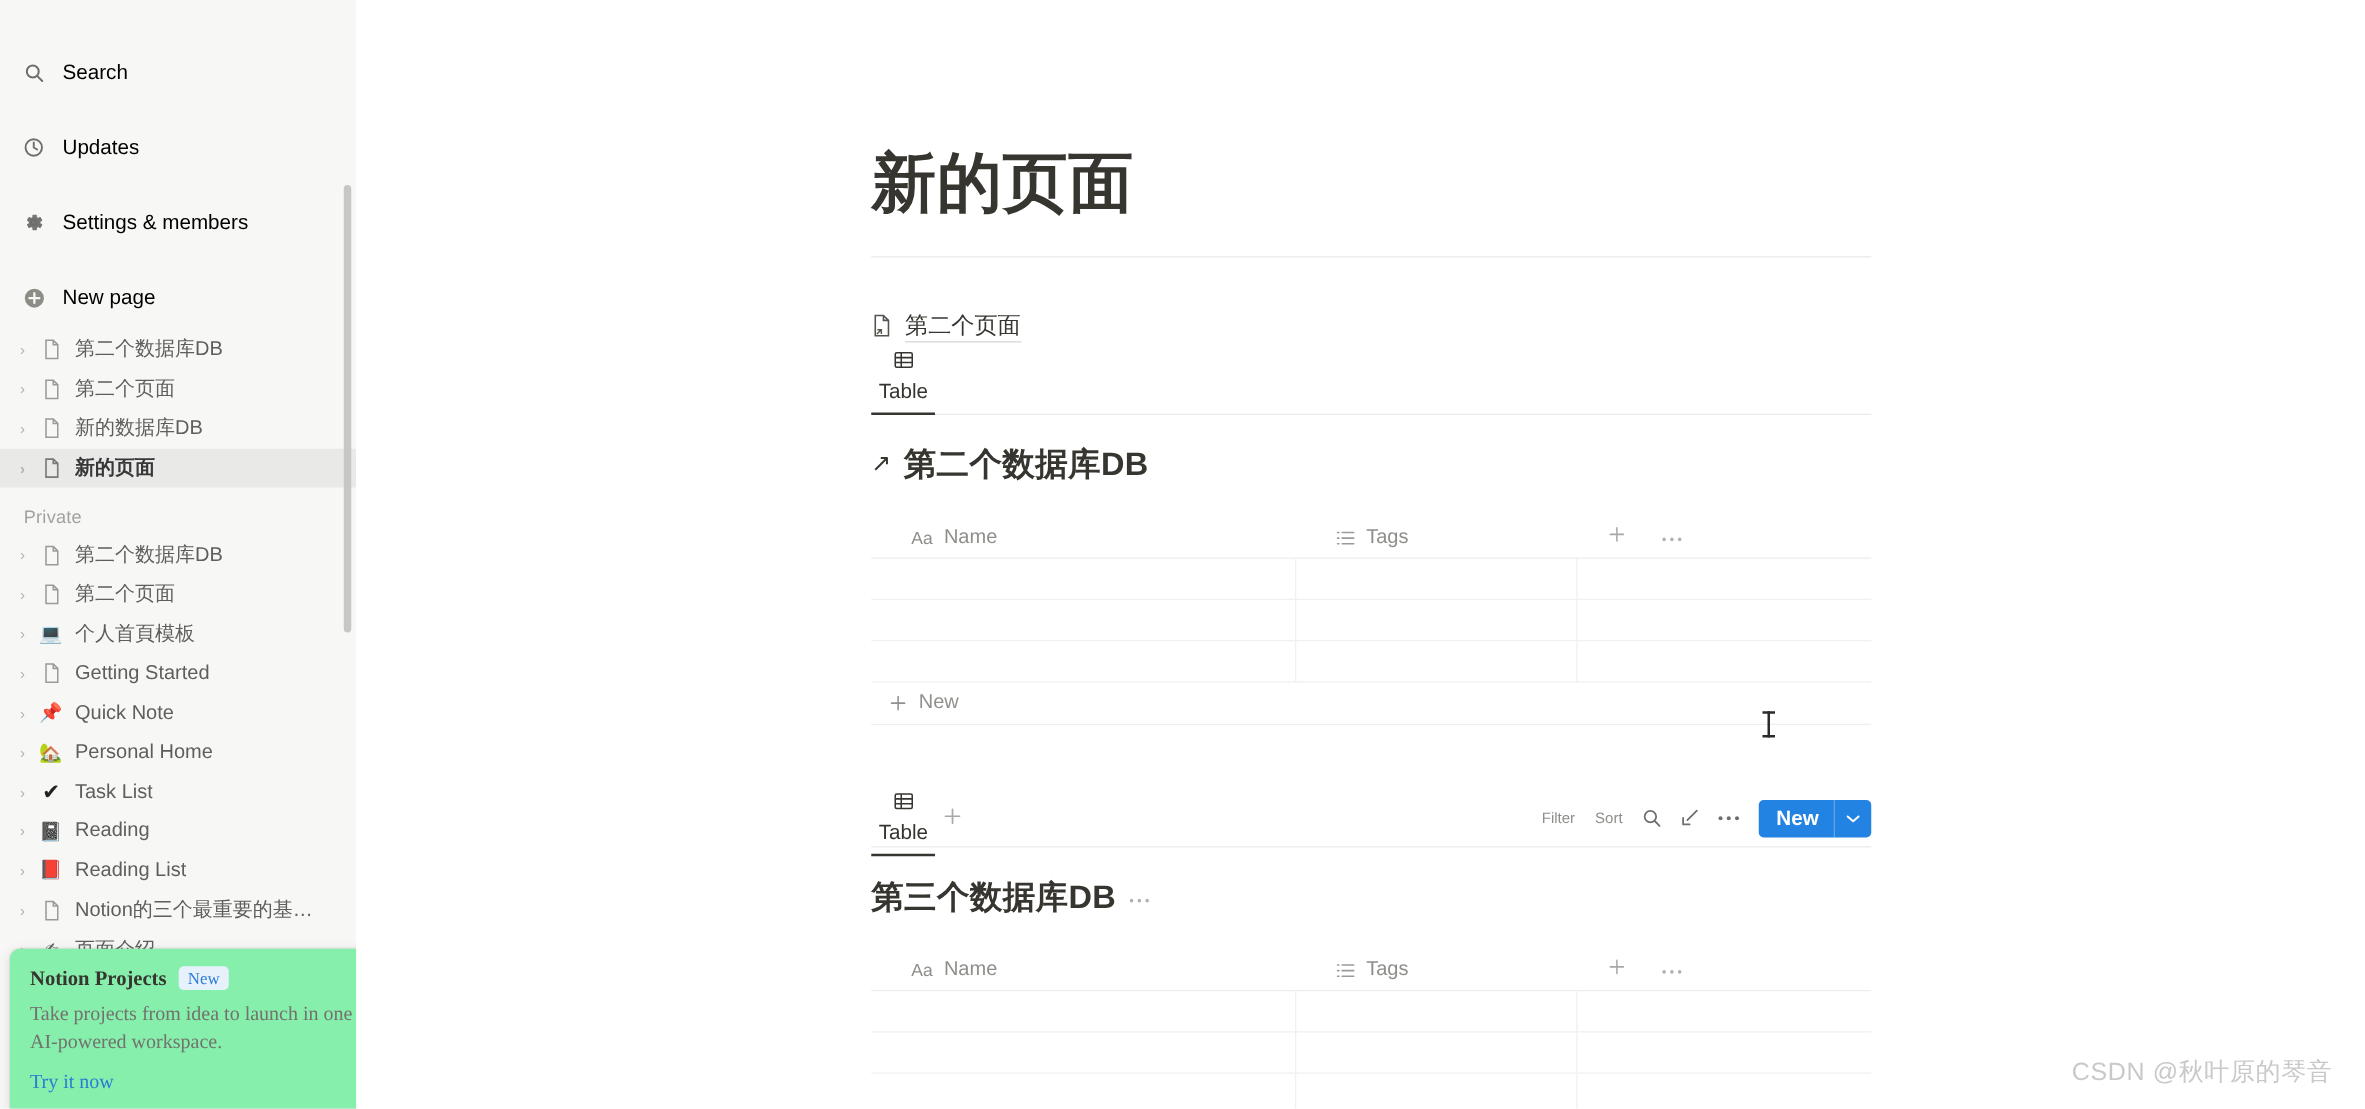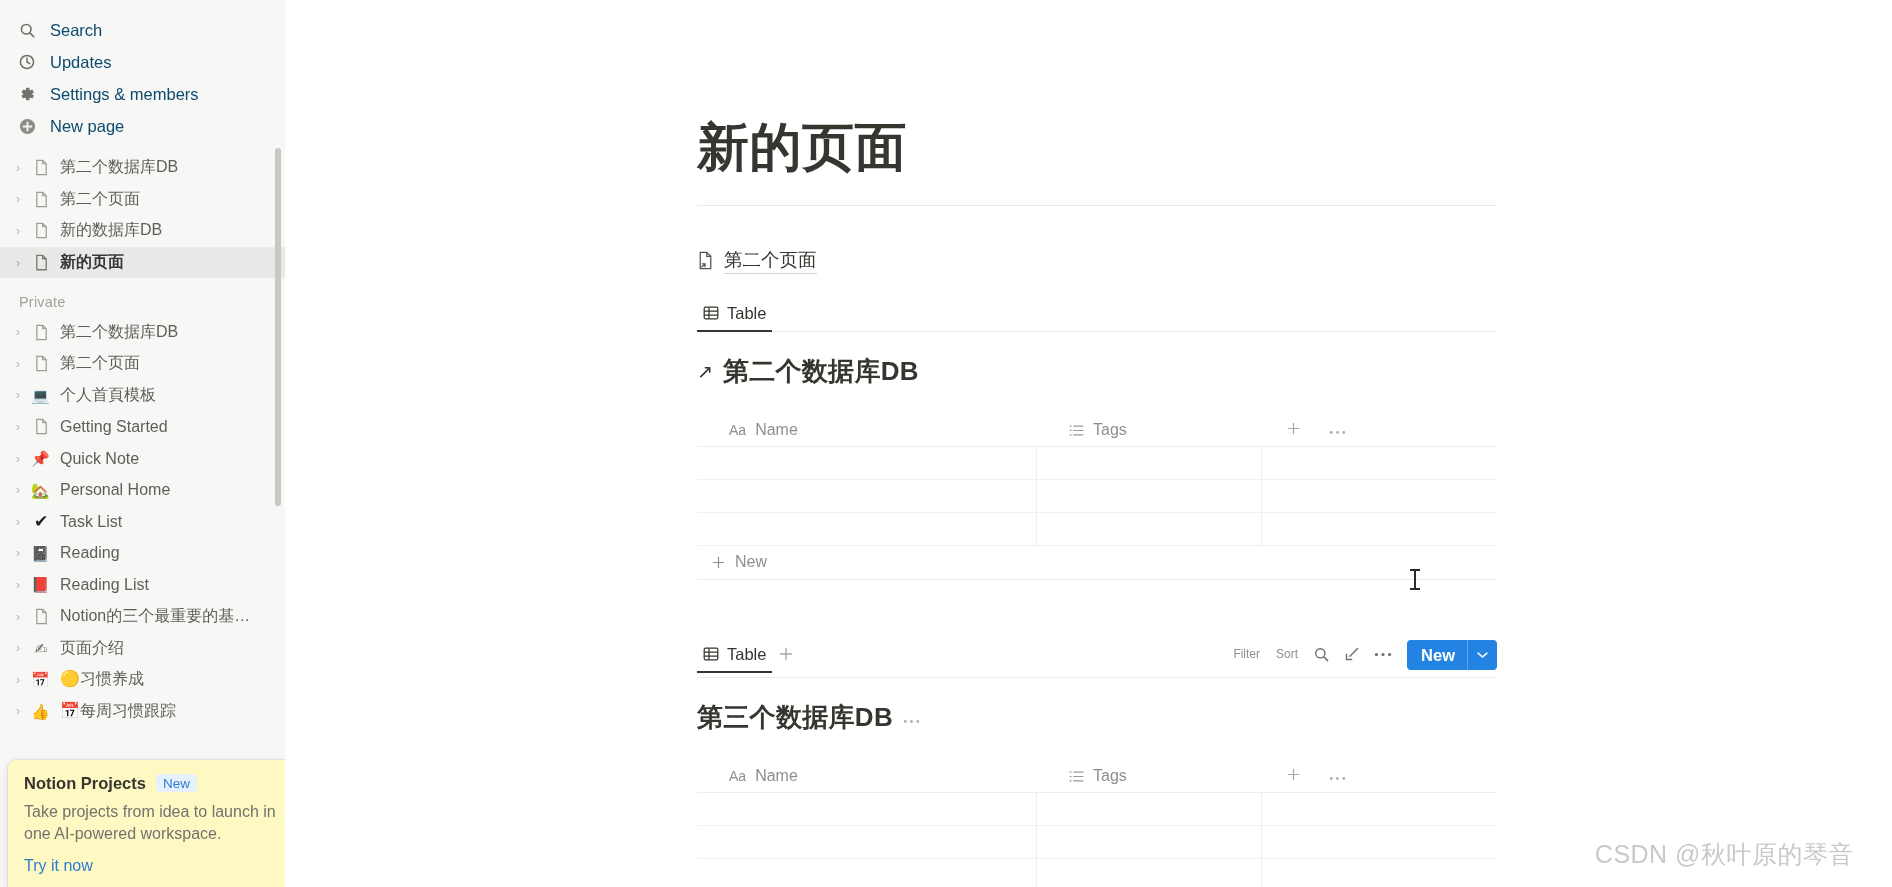--- a/index.html
+++ b/index.html
@@ -20,22 +20,23 @@
     padding-top: 10px;
     overflow: hidden;
   }
   .side-top { padding: 4px 0 10px 0; }
   .side-row {
     display: flex; align-items: center;
     height: 32px;
     padding: 0 14px 0 16px;
     cursor: pointer;
     font-size: 16.5px;
-    color: #0c4a6e;
+    color: #000000;
     white-space: nowrap;
+    margin-top: 28px;
   }
   .side-icon {
     width: 22px; height: 22px;
     margin-right: 12px;
     display: flex; align-items: center; justify-content: center;
     flex: 0 0 22px;
     color: #8d8d87;
   }
   .side-label { overflow: hidden; text-overflow: ellipsis; }
 
@@ -81,24 +82,25 @@
     width: 6px; height: 358px;
     background: #c7c7c4;
     border-radius: 3px;
   }
 
   
   .promo-card {
     position: absolute;
     left: 8px; bottom: 0;
     width: 304px;
-    background: #fef9c3;
+    background: #86efac;
     border-radius: 8px 8px 0 0;
     box-shadow: 0 0 0 1px rgba(15,15,15,.06), 0 3px 10px rgba(15,15,15,.12);
     padding: 14px 16px 12px 16px;
+    font-family: Liberation Serif, serif;
   }
   .promo-head { display: flex; align-items: center; gap: 10px; margin-bottom: 8px; }
   .promo-title { font-size: 16.5px; font-weight: 700; color: #37352f; }
   .promo-badge {
     font-size: 13.5px; color: #2e7cd6;
     background: #e7f1fb; border-radius: 4px;
     padding: 1.5px 7px; font-weight: 500;
   }
   .promo-body { font-size: 16px; line-height: 1.42; color: #73726e; }
   .promo-link { font-size: 16px; color: #2b7cd3; margin-top: 11px; display:block; cursor:pointer; }
@@ -144,20 +146,21 @@
     margin-top: 22px;
     border-bottom: 1px solid #ecebe9;
     height: 36px;
   }
   .view-tab {
     display: flex; align-items: center; gap: 8px;
     font-size: 16.5px; color: #37352f;
     padding: 0 6px 8px 6px;
     cursor: pointer;
     position: relative;
+    flex-direction: column;
   }
   .view-tab.sel::after {
     content:""; position:absolute; left:0; right:0; bottom:-1px; height:2px; background:#37352f;
   }
   .tab-plus { color:#a9a8a4; font-size:21px; padding: 0 6px 8px 6px; cursor:pointer; line-height:1; }
 
   .db-title-row { display:flex; align-items:center; gap:10px; margin-top: 22px; }
   .db-arrow { color:#37352f; font-size: 19px; line-height:1; }
   .db-title { font-size: 26px; font-weight: 800; color:#37352f; letter-spacing: .3px; }
   .db-dots { color:#a9a8a4; font-size: 19px; letter-spacing:1px; line-height: 1; }
@@ -224,22 +227,22 @@
     background: #2b2b2b;
     pointer-events:none;
   }
   .caret-cursor::before, .caret-cursor::after {
     content:""; position:absolute; left:-4px; width:10px; height:2px; background:#2b2b2b;
   }
   .caret-cursor::before { top:0; }
   .caret-cursor::after { bottom:0; }
 
   .watermark {
-    position:absolute; right: 38px; bottom: 16px;
-    font-size: 25px; color:#c9c9c9;
+    position:absolute; right: 26px; bottom: 16px;
+    font-size: 20px; color:#c9c9c9;
     letter-spacing: .5px;
     pointer-events: none;
   }
 
   .ic { display:inline-block; line-height:0; }
 </style>
 </head>
 <body>
 
 <div id="app">

